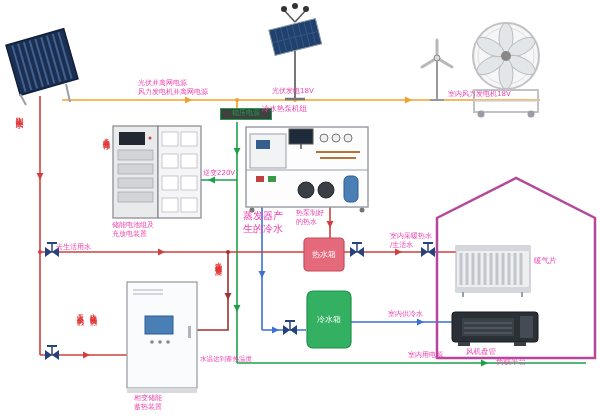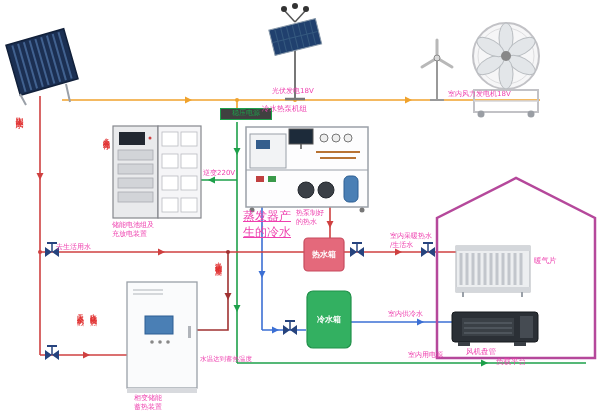--- a/index.html
+++ b/index.html
@@ -14,21 +14,21 @@
   }
   .m{color:#ee3fae;}
   .r{color:#e03030;}
   .v{writing-mode:vertical-rl;text-orientation:upright;letter-spacing:1px;}
   .regbox{
     position:absolute;border:1px solid #1da04a;color:#1da04a;background:#404040;
     font-size:7px;padding:1px 11px;line-height:1.1;
   }
   .tanklbl{
     position:absolute;display:flex;align-items:center;justify-content:center;
-    color:#ffffff;font-weight:bold;
+    color:#ffffff;font-weight:normal;
   }
 </style>
 </head>
 <body>
 
 <div class="stage">
 
 <svg width="600" height="419" viewBox="0 0 600 419">
 
   <g stroke="#f0a22c" stroke-width="1.6" fill="none">
@@ -271,32 +271,34 @@
     <line x1="464" y1="333" x2="512" y2="333" stroke="#565d64" stroke-width="1.5"></line>
     <rect x="520" y="316" width="13" height="22" fill="#454b52"></rect>
     <rect x="458" y="342" width="12" height="4" fill="#3a3f45"></rect>
     <rect x="514" y="342" width="12" height="4" fill="#3a3f45"></rect>
   </g>
 
 </svg>
 
 <span class="lbl r v" style="left:13px;top:110px;font-size:8px;">太阳能热水</span>
 
+<span class="lbl m" style="left:138px;top:79px;font-size:7px;">光伏并离网电源
+风力发电机并离网电源</span>
 
 <span class="lbl m" style="left:272px;top:87px;font-size:7px;">光伏发电18V</span>
 
 <span class="lbl m" style="left:448px;top:90px;font-size:7px;">室内风力发电机18V</span>
 
 <span class="regbox" style="left:220px;top:108px;">稳压电源</span>
 
 <span class="lbl m" style="left:262px;top:104px;font-size:7.5px;">冷水热泵机组</span>
 
 <span class="lbl m" style="left:203px;top:169px;font-size:7px;">逆变220V</span>
 
-<span class="lbl m" style="left:243px;top:209px;font-size:12px;text-decoration:underline;">蒸发器产
+<span class="lbl m" style="left:243px;top:209px;font-size:10px;">蒸发器产
 生的冷水</span>
 
 <span class="lbl m" style="left:296px;top:209px;font-size:7px;">热泵制好
 的热水</span>
 
 <span class="lbl m" style="left:112px;top:221px;font-size:7px;">储能电池组及
 充放电装置</span>
 
 <span class="lbl r v" style="left:101px;top:132px;font-size:7px;">多余电能储存</span>
 

